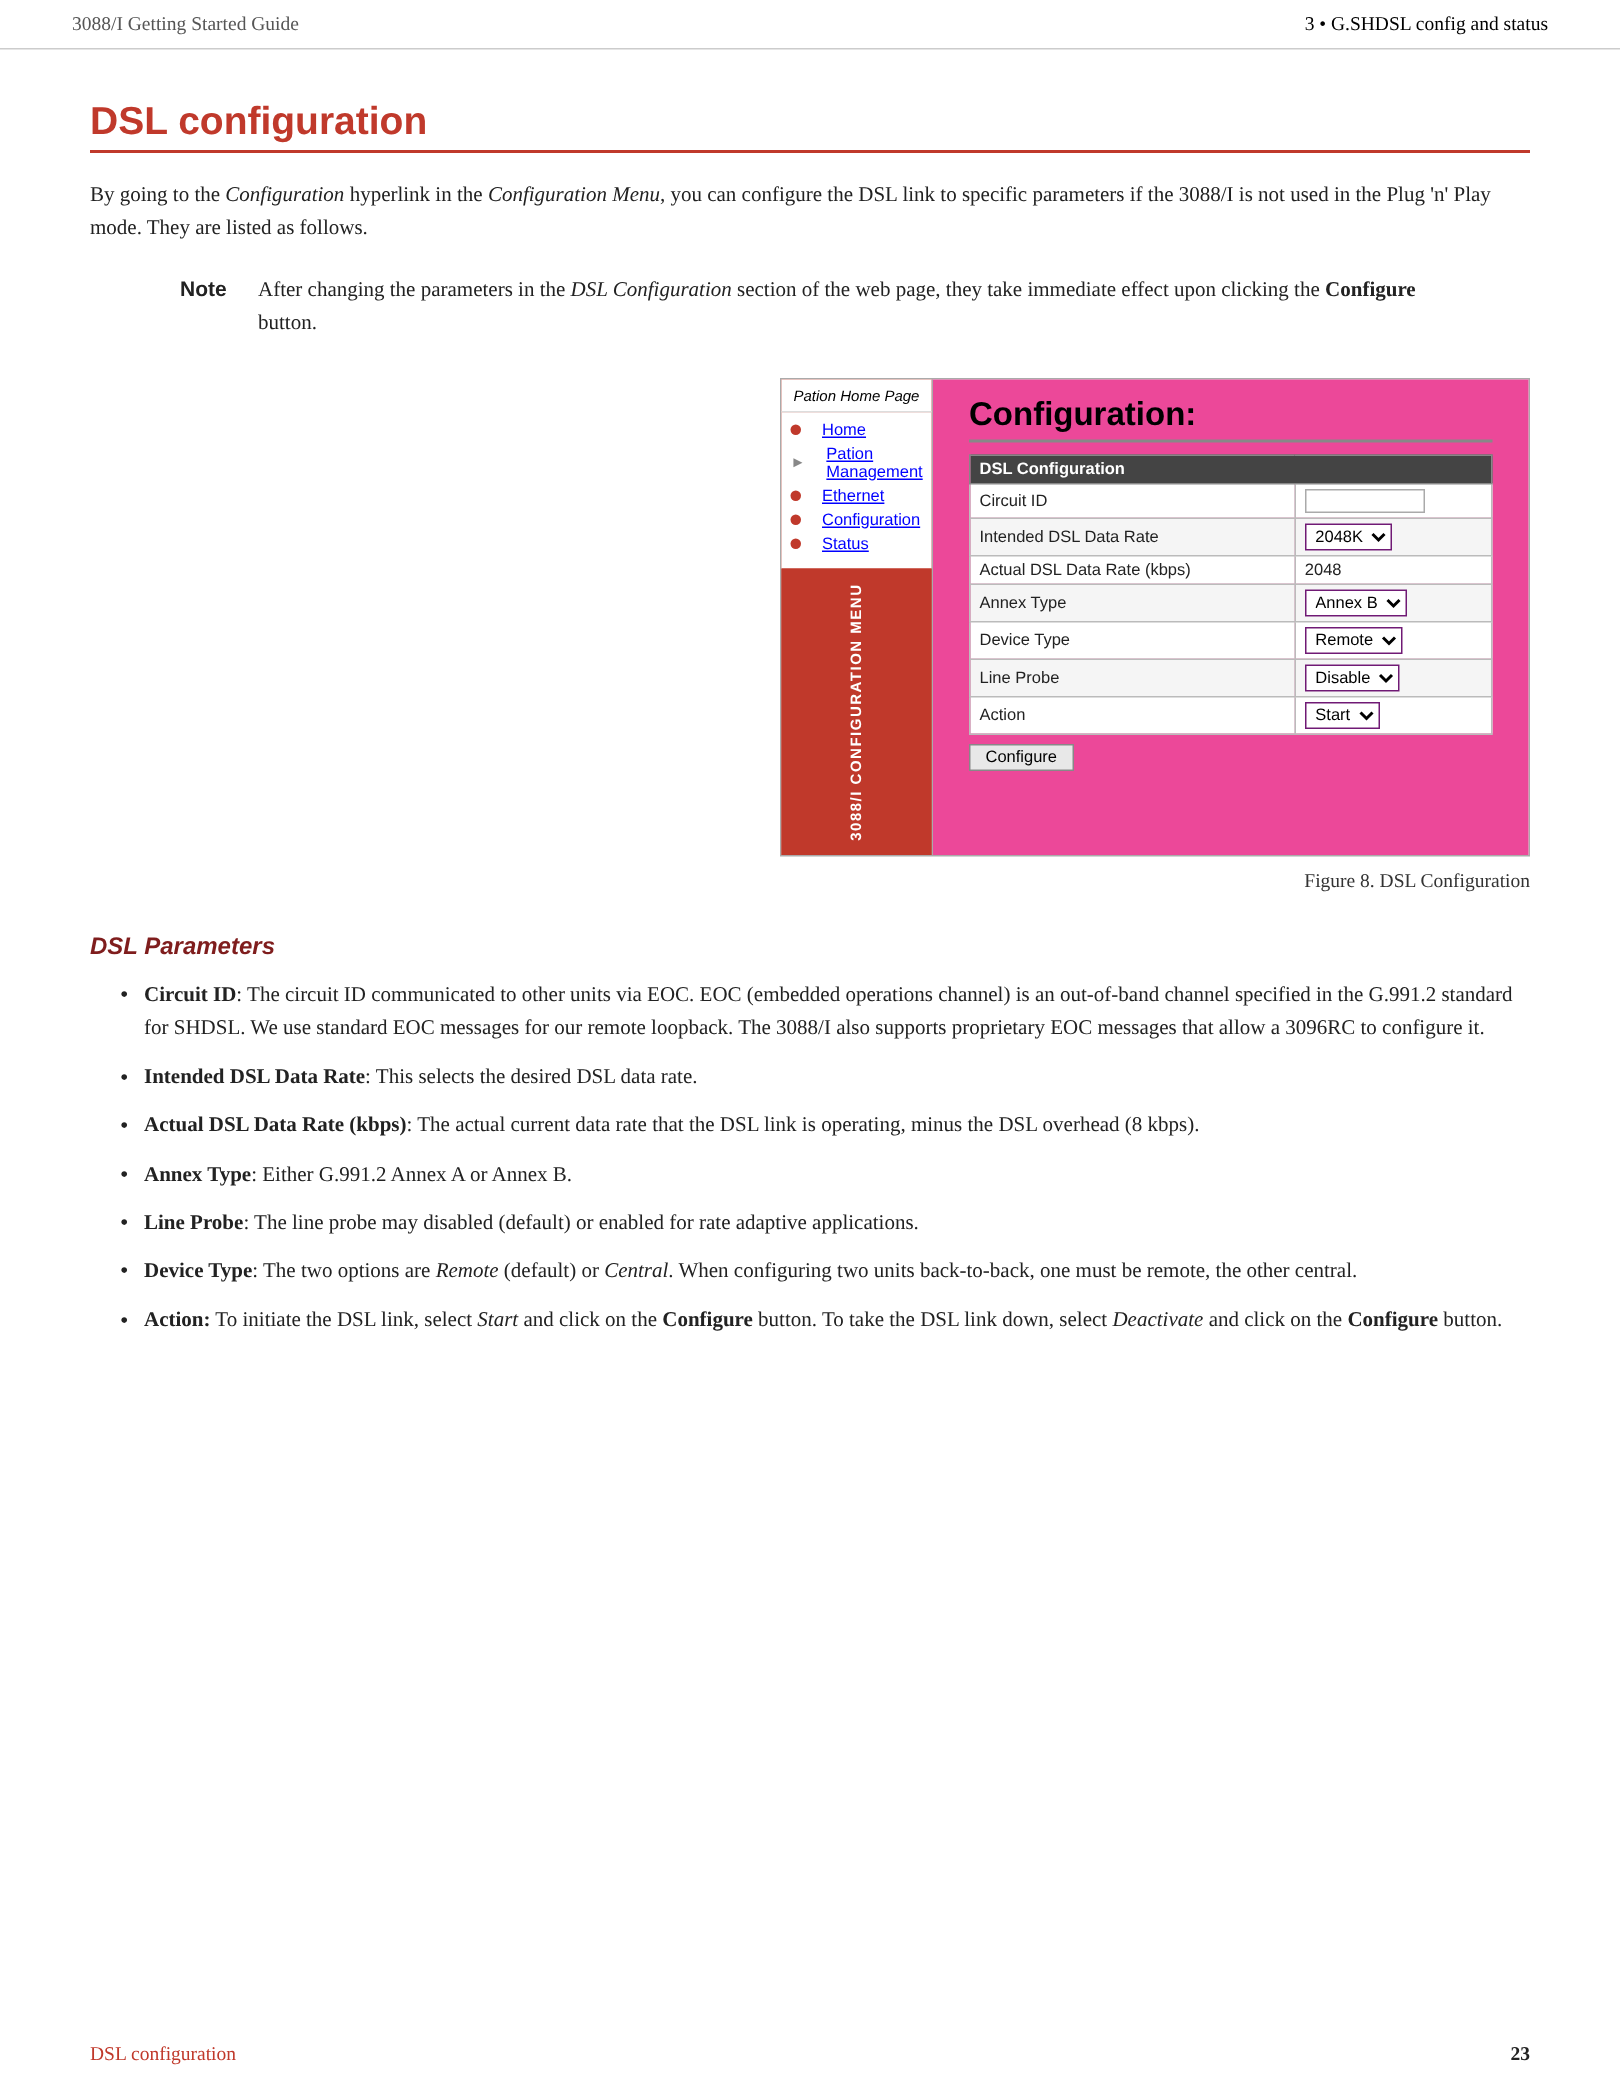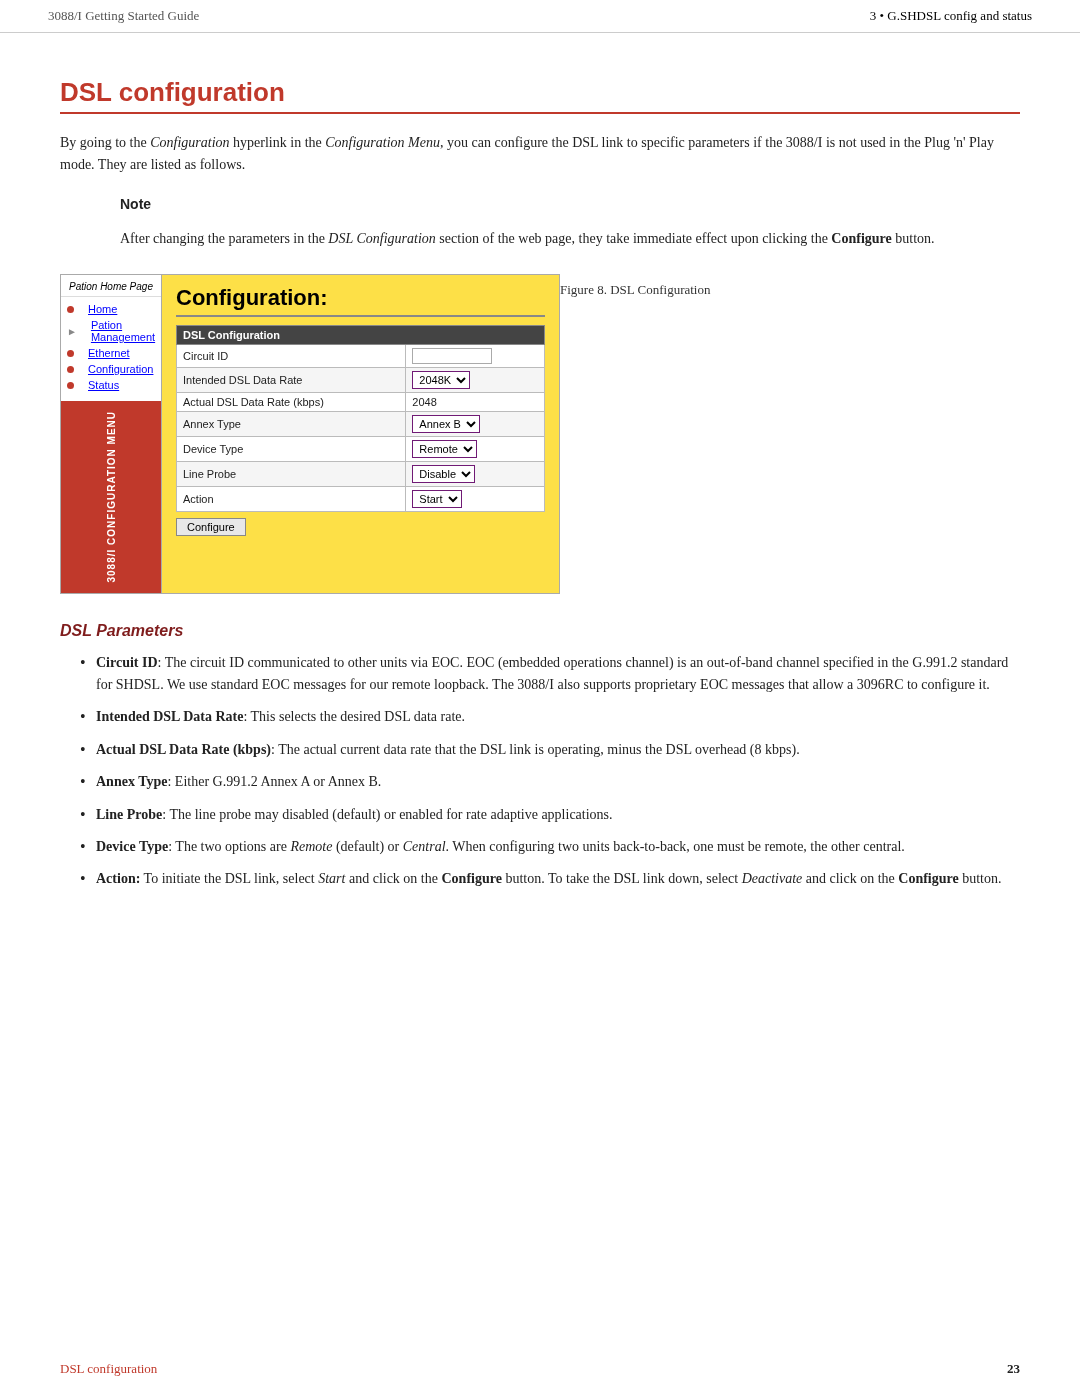--- a/index.html
+++ b/index.html
@@ -13,21 +13,21 @@
       position: relative;
     }
 
     
     .page-header {
       display: flex;
       justify-content: space-between;
       align-items: center;
       padding: 8px 48px;
       border-bottom: 1px solid #ccc;
-      margin-bottom: 12px;
+      margin-bottom: 0;
     }
     .page-header .left {
       font-size: 13px;
       color: #555;
     }
     .page-header .right {
       font-size: 13px;
       color: #000000;
       font-weight: normal;
     }
@@ -54,39 +54,38 @@
       margin-bottom: 18px;
       color: #222;
     }
 
     
     .note-box {
       display: flex;
       align-items: flex-start;
       margin: 0 60px 24px 60px;
       gap: 16px;
-      flex-direction: column;
     }
     .note-label {
       font-weight: bold;
       font-size: 14px;
       font-family: Arial, sans-serif;
       min-width: 36px;
       margin-top: 1px;
     }
     .note-text {
       font-size: 14px;
       line-height: 1.6;
     }
 
     
     .figure-container {
       display: flex;
-      flex-direction: row;
-      align-items: flex-start;
+      flex-direction: column;
+      align-items: flex-end;
       margin: 10px 0 28px 0;
     }
 
     
     .web-ui {
       display: flex;
       border: 1px solid #aaa;
       width: 500px;
       font-family: Arial, sans-serif;
       font-size: 12px;
@@ -151,22 +150,22 @@
       flex-shrink: 0;
     }
     .nav-arrow {
       color: #888;
       font-size: 10px;
     }
 
     
     .main-panel {
       flex: 1;
-      padding: 10px 14px;
-      background: #fde047;
+      padding: 10px 24px;
+      background: #ec4899;
       border-left: 1px solid #aaa;
     }
     .config-heading {
       font-size: 22px;
       font-weight: bold;
       font-family: Arial, sans-serif;
       color: #000;
       border-bottom: 2px solid #888;
       padding-bottom: 4px;
       margin-bottom: 8px;

